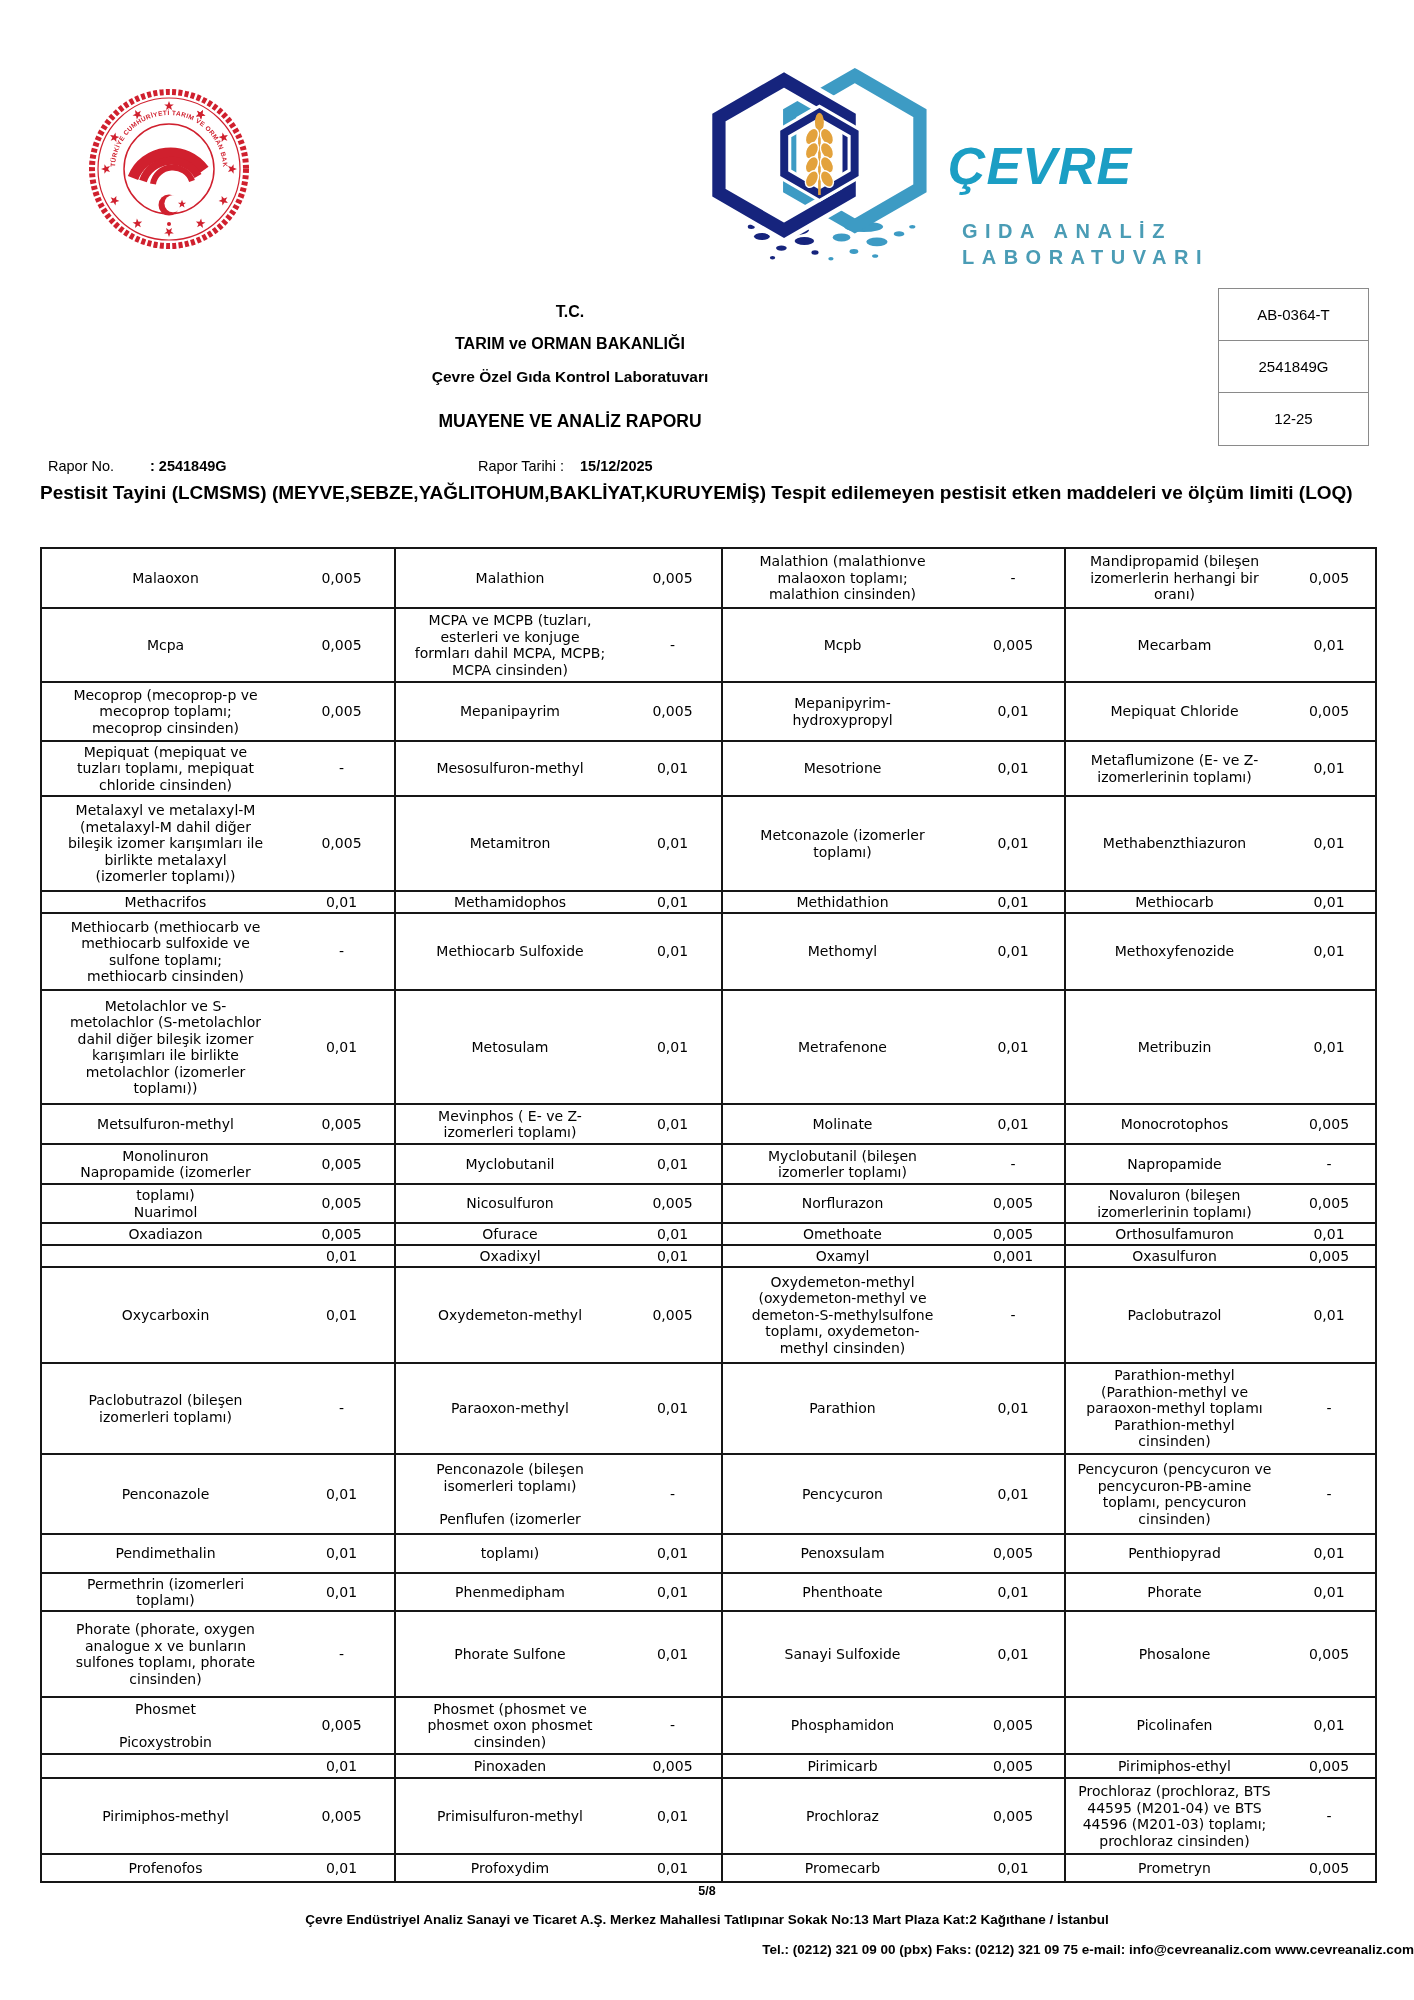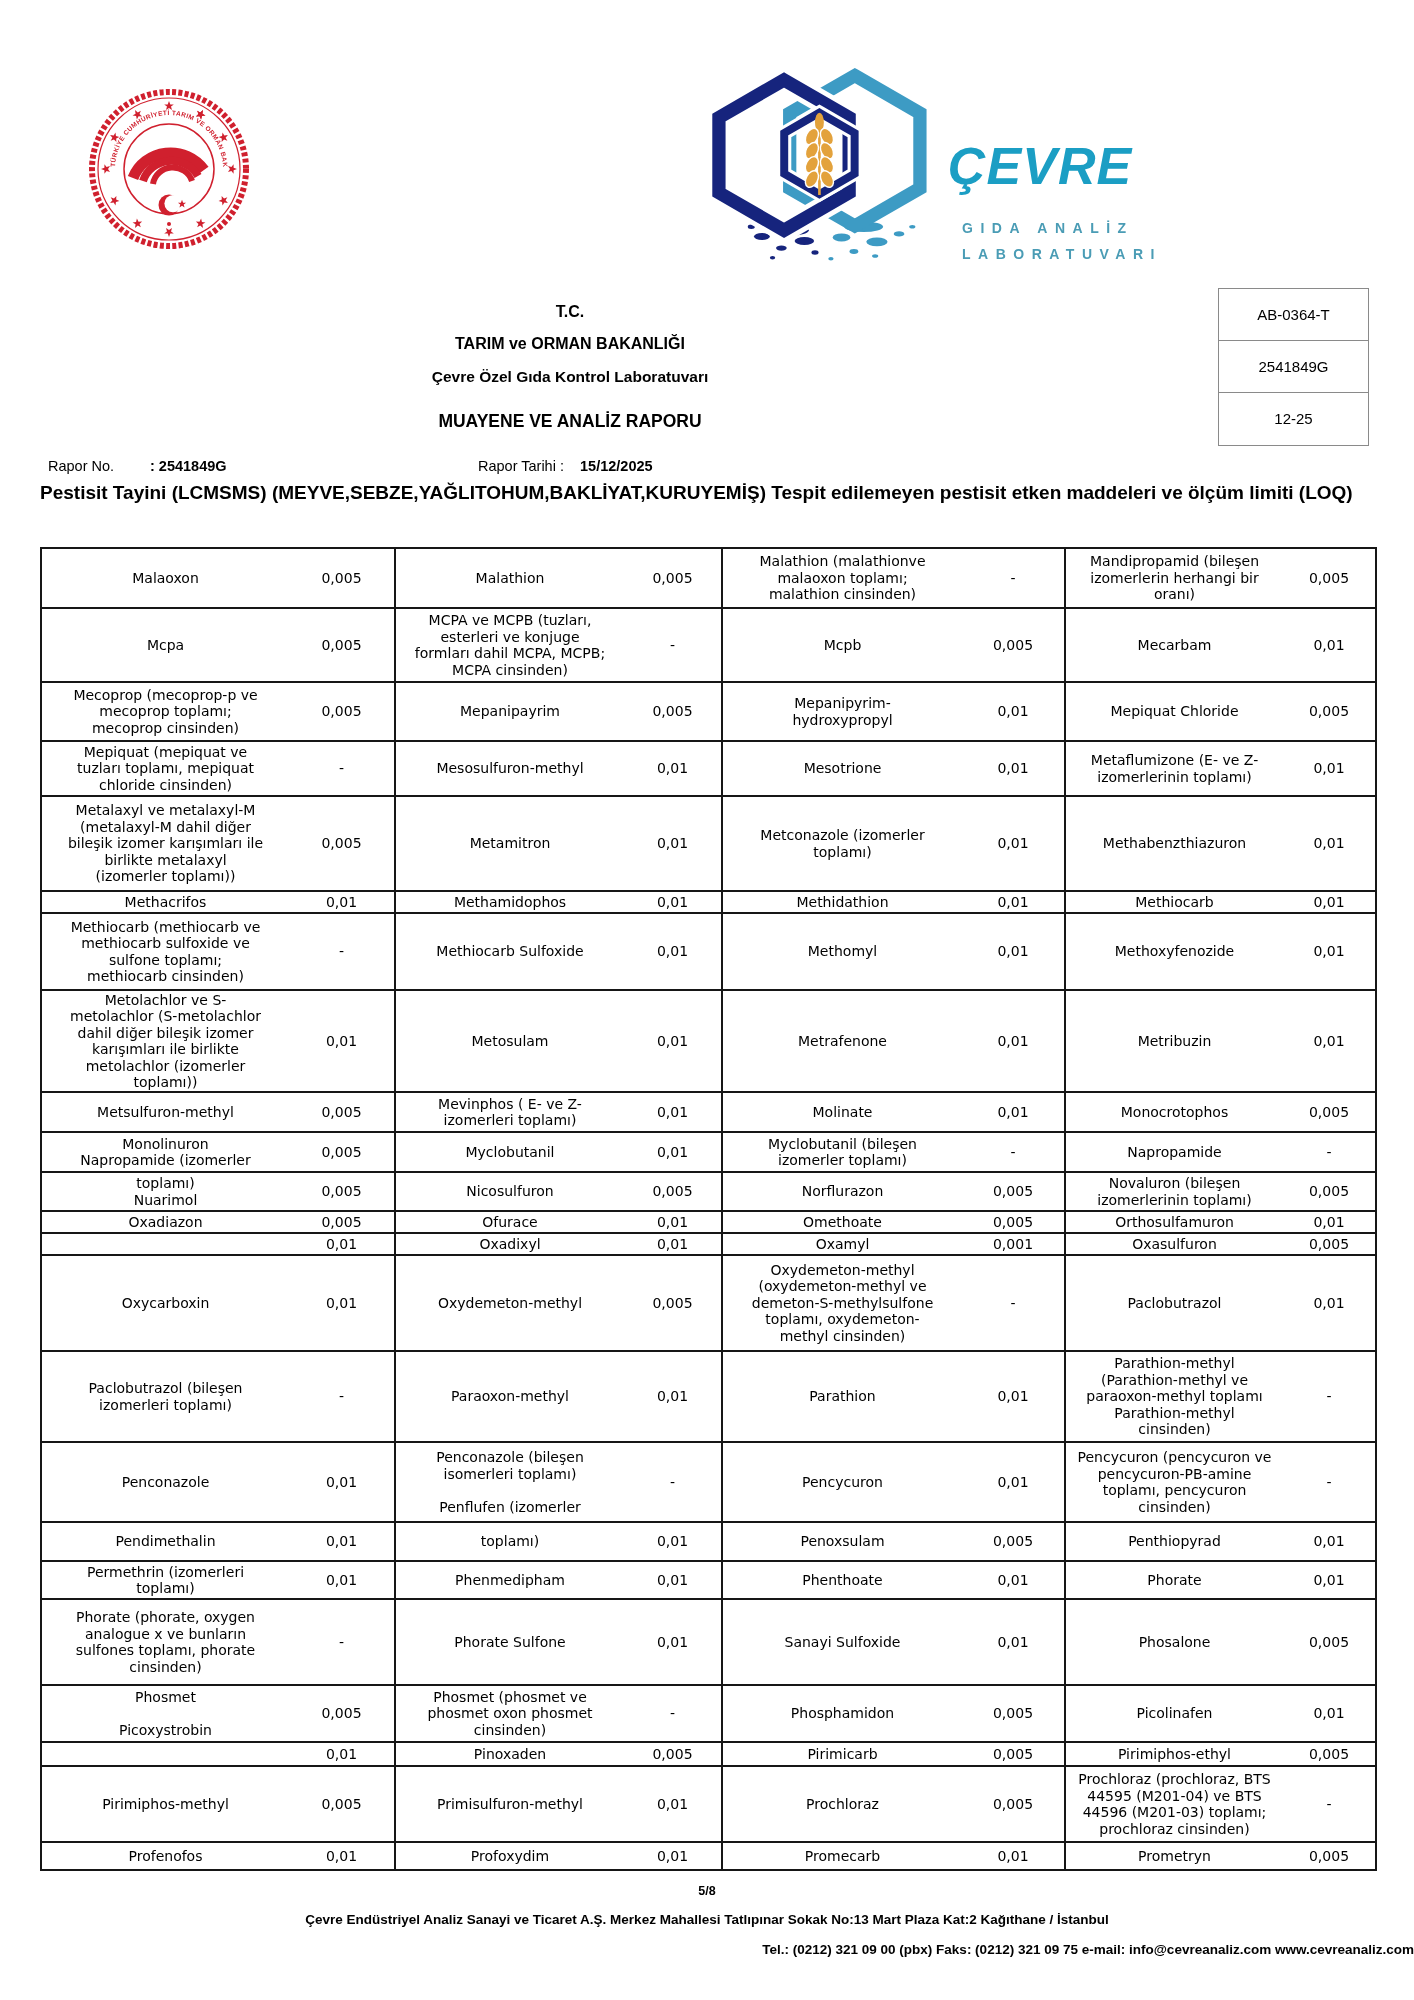--- a/index.html
+++ b/index.html
@@ -3,21 +3,21 @@
 <meta charset="utf-8">
 <style>
   html,body{margin:0;padding:0;background:#e8e8e8;}
   .page{position:relative;width:1414px;height:2000px;background:#ffffff;margin:0 auto;
         font-family:"Liberation Sans", sans-serif;color:#000;overflow:hidden;}
   
   .seal{position:absolute;left:84px;top:84px;width:170px;height:170px;}
   .hexlogo{position:absolute;left:700px;top:58px;width:230px;height:212px;}
   .brand{position:absolute;left:948px;top:136px;font-size:52px;font-weight:bold;font-style:italic;
          letter-spacing:1px;color:#1b9ec4;}
-  .brand-sub{position:absolute;left:962px;color:#4a9cb5;font-size:14px;font-weight:bold;
+  .brand-sub{position:absolute;left:962px;color:#4a9cb5;font-size:20px;font-weight:bold;
              letter-spacing:7.5px;}
   .sub1{top:220px;} .sub2{top:246px;}
   
   .accbox{position:absolute;left:1218px;top:288px;width:149px;height:156px;border:1.5px solid #8a8a8a;}
   .accbox .cell{height:51px;display:flex;align-items:center;justify-content:center;
                 font-size:15px;border-bottom:1.5px solid #8a8a8a;}
   .accbox .cell:last-child{border-bottom:none;}
   
   .hline{position:absolute;left:40px;width:1060px;text-align:center;font-weight:bold;}
   .h-tc{top:303px;font-size:16px;}
@@ -274,21 +274,21 @@
 sulfone toplamı;
 methiocarb cinsinden)</td>
             <td class="v">-</td>
             <td class="n">Methiocarb Sulfoxide</td>
             <td class="v">0,01</td>
             <td class="n">Methomyl</td>
             <td class="v">0,01</td>
             <td class="n">Methoxyfenozide</td>
             <td class="v">0,01</td>
           </tr>
-          <tr style="height: 102px;">
+          <tr style="height: 114px;">
             <td class="n">Metolachlor ve S-
 metolachlor (S-metolachlor
 dahil diğer bileşik izomer
 karışımları ile birlikte
 metolachlor (izomerler
 toplamı))</td>
             <td class="v">0,01</td>
             <td class="n">Metosulam</td>
             <td class="v">0,01</td>
             <td class="n">Metrafenone</td>

